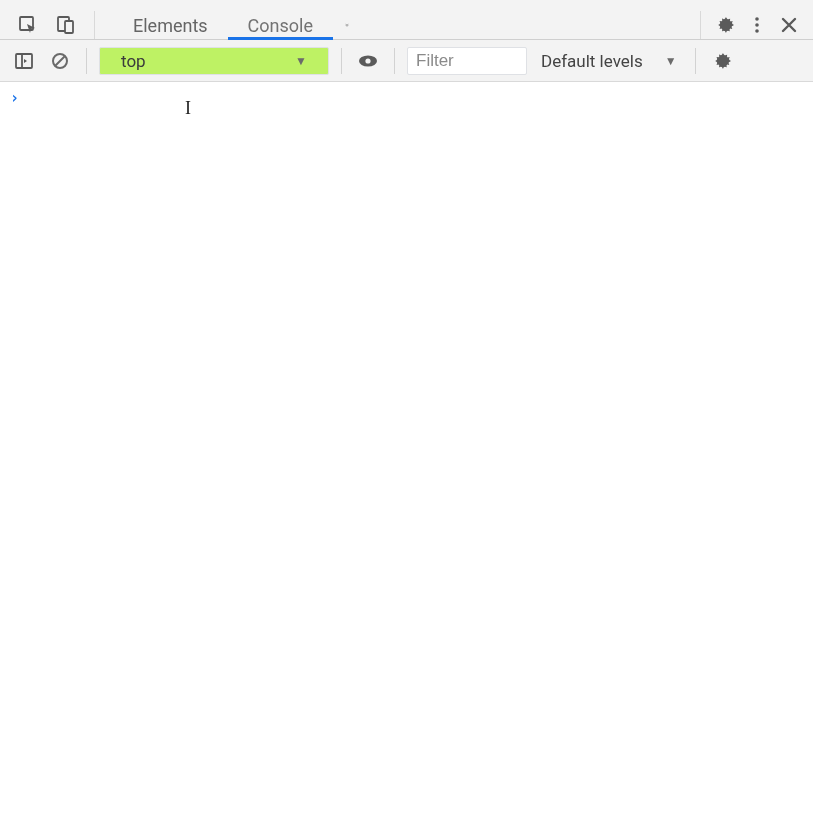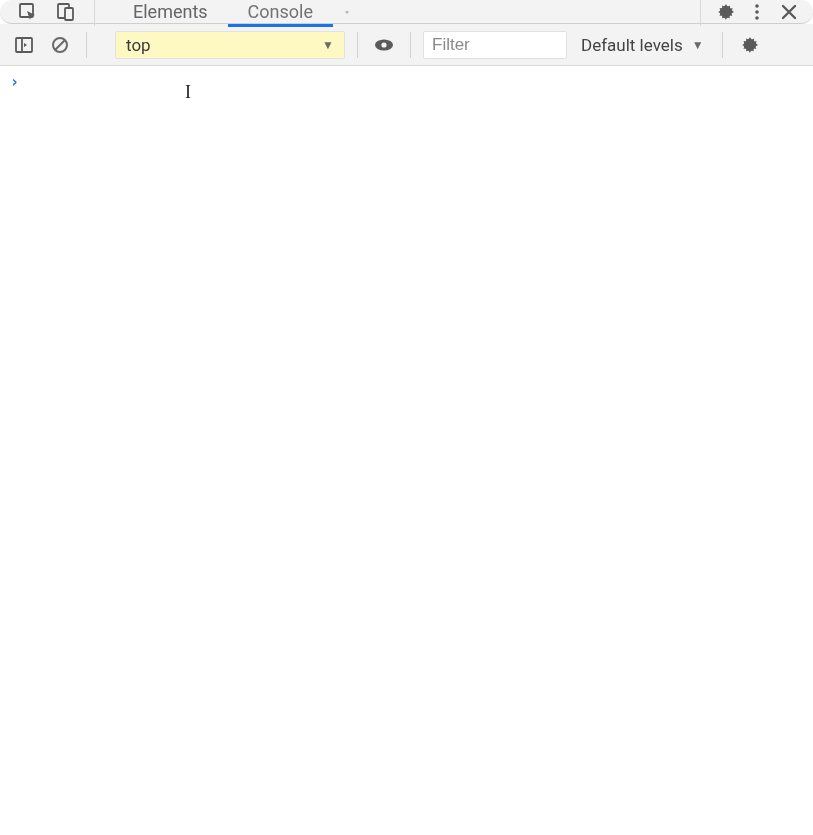--- a/index.html
+++ b/index.html
@@ -9,25 +9,24 @@
     color: #5a5a5a;
     background: #ffffff;
     width: 813px;
     height: 835px;
     overflow: hidden;
   }
 
   
   .tabbar {
     display: flex;
-    align-items: center;
-    height: 24px;
+    align-items: flex-end;
+    height: 40px;
     background: #f3f3f3;
     border-bottom: 1px solid #cfcfcf;
-    border-radius: 16px;
   }
   .tabbar-left {
     display: flex;
     align-items: center;
     gap: 10px;
     padding: 0 14px;
     border-right: 1px solid #d9d9d9;
   }
   .tabbar-tabs {
     display: flex;
@@ -91,51 +90,50 @@
     width: 1px;
     height: 26px;
     background: #d2d2d2;
     margin: 0 4px;
   }
   .context-select {
     display: flex;
     align-items: center;
     height: 28px;
     min-width: 230px;
-    padding: 0 10px;
-    background: #fef9c3;
+    padding: 0 21px;
+    background: #bef264;
     border: 1px solid #dfe1e5;
     border-radius: 2px;
     font-size: 17px;
     color: #3b3b3b;
     cursor: pointer;
     justify-content: space-between;
-    margin-left: 16px;
   }
   .context-select .caret { color: #6b6b6b; font-size: 12px; }
   .filter-input {
     height: 28px;
-    width: 144px;
+    width: 120px;
     background: #ffffff;
     border: 1px solid #dfe1e5;
     border-radius: 2px;
     padding: 0 8px;
     font-size: 17px;
     color: #be185d;
   }
   .filter-input::placeholder { color: #8a8a8a; }
   .levels-select {
     display: flex;
     align-items: center;
     height: 28px;
     padding: 0 6px;
     font-size: 17px;
     color: #444;
     cursor: pointer;
-    gap: 9px;
+    gap: 22px;
   }
   .levels-select .caret { color: #6b6b6b; font-size: 12px; }
 
   
   .console-area {
     padding: 6px 8px;
   }
   .prompt-row {
     display: flex;
     align-items: flex-start;

